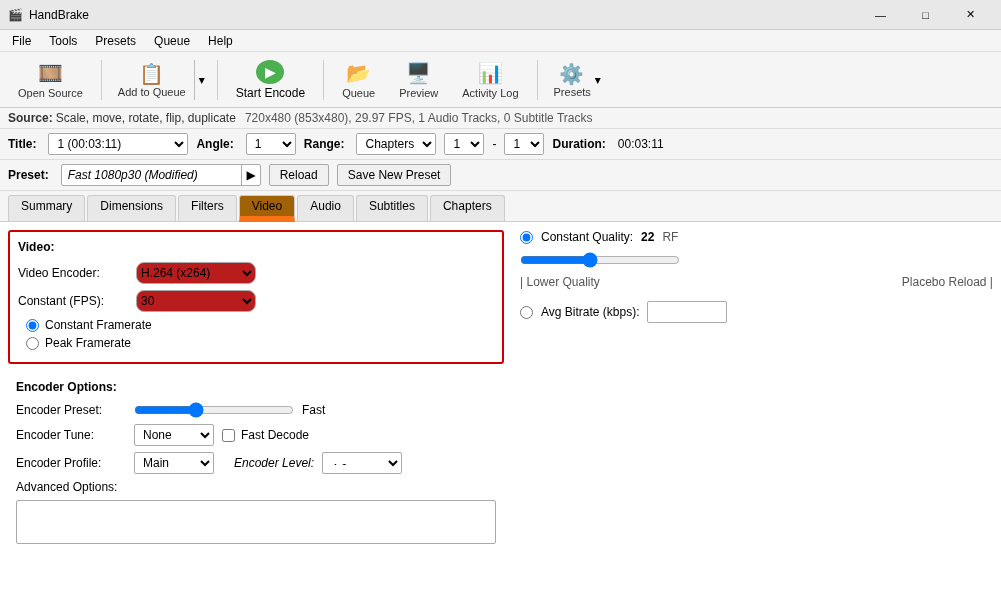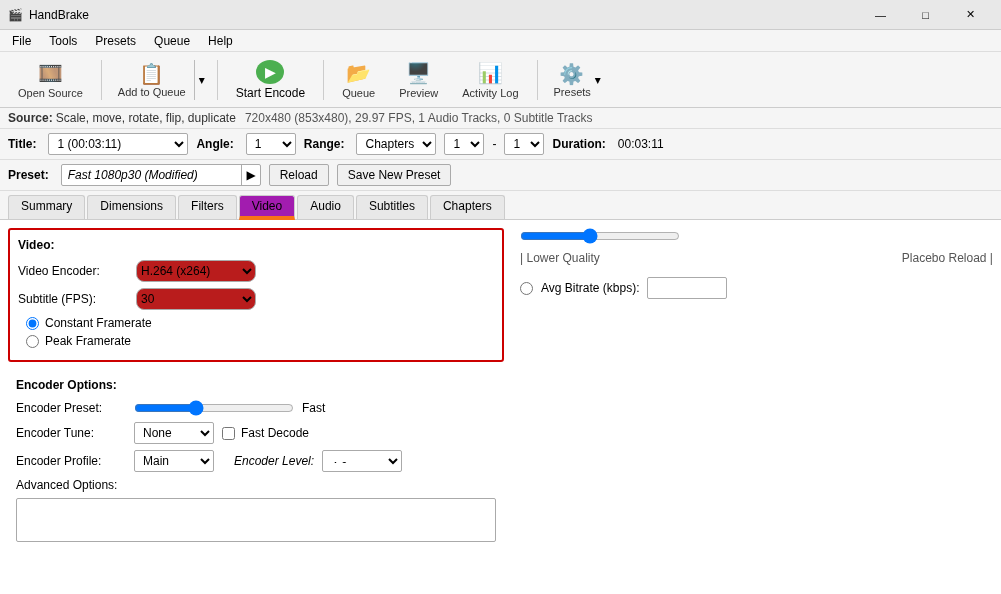--- a/index.html
+++ b/index.html
@@ -132,22 +132,22 @@
     .tab {
       padding: 3px 12px;
       border: 1px solid #ccc;
       border-bottom: none;
       cursor: pointer;
       background: #e8e8e8;
       border-radius: 3px 3px 0 0;
       font-size: 12px;
     }
     .tab.active {
-      background: #a21caf;
-      border-bottom: 4px solid #f97316;
+      background: #a16207;
+      border-bottom: 6px solid #f97316;
       margin-bottom: -1px;
     }
 
     
     #main-content {
       background: white;
       flex: 1;
       display: flex;
       padding: 8px;
       gap: 16px;
@@ -338,21 +338,21 @@
           <span class="form-row-label">Video Encoder:</span>
           <select class="form-select" style="width: 120px;">
             <option>H.264 (x264)</option>
             <option>H.265 (x265)</option>
             <option>MPEG-4</option>
             <option>MPEG-2</option>
           </select>
         </div>
 
         <div class="form-row">
-          <span class="form-row-label">Subtitle (FPS):</span>
+          <span class="form-row-label">Constant (FPS):</span>
           <select class="form-select" style="width: 120px;">
             <option>Same as source</option>
             <option selected="">30</option>
             <option>29.97</option>
             <option>24</option>
           </select>
         </div>
 
         <div class="radio-row">
           <input type="radio" name="framerate-type" checked="" style="">
@@ -405,20 +405,26 @@
         <div class="form-row" style="align-items: flex-start;">
           <span class="encoder-label">Advanced Options:</span>
         </div>
         <textarea class="adv-textarea" style="height: 44px; width: 480px;"></textarea>
       </div>
 
     </div>
 
     <div id="right-panel">
 
+      <div class="quality-row">
+        <input type="radio" name="quality-type" checked="" style="">
+        <span>Constant Quality:</span>
+        <span style="font-weight: bold;">22</span>
+        <span style="color: #555;">RF</span>
+      </div>
 
       <div class="quality-slider-container">
         <input type="range" class="quality-slider" min="0" max="51" value="22" style="">
       </div>
       <div class="quality-labels">
         <span>| Lower Quality</span>
         <span>Placebo Reload |</span>
       </div>
 
       <div class="bitrate-row">

